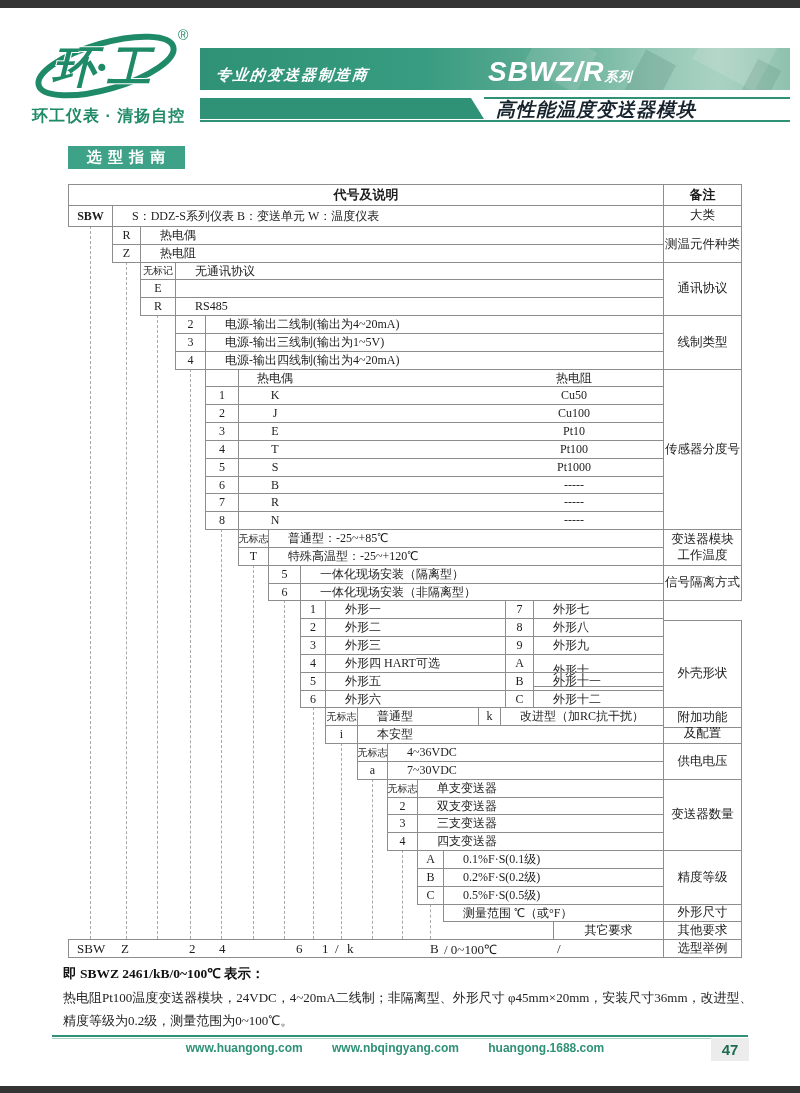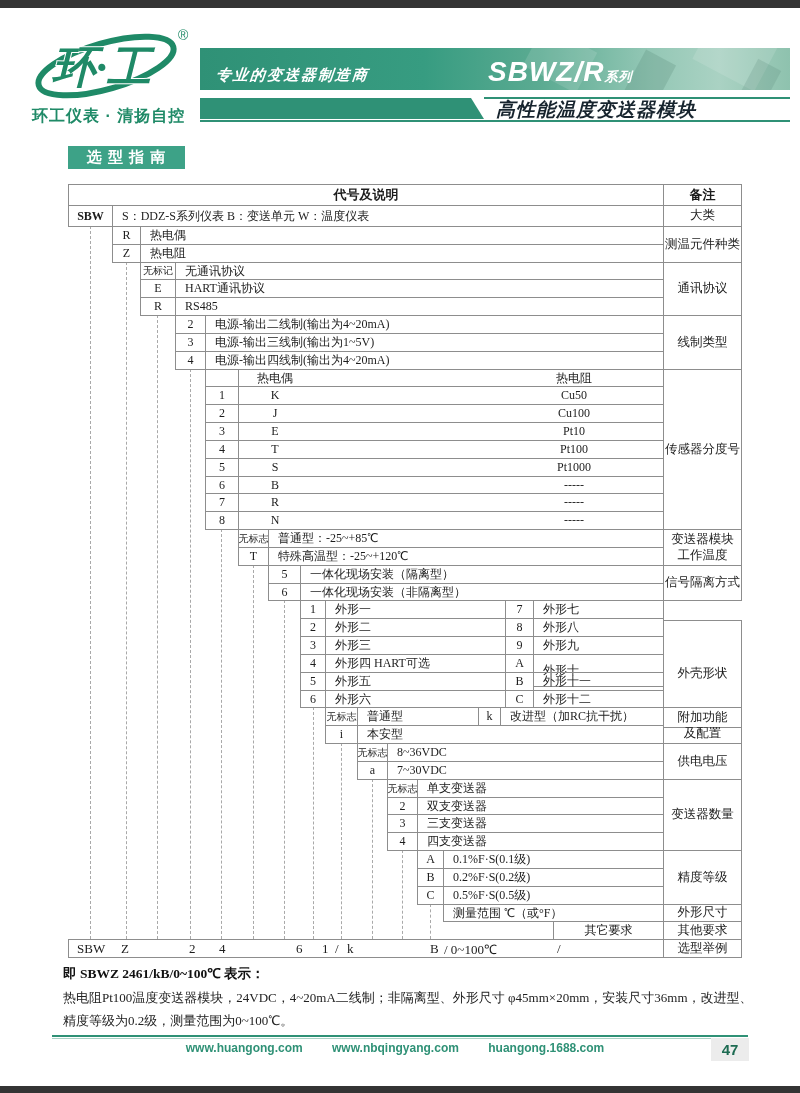--- a/index.html
+++ b/index.html
@@ -34,21 +34,21 @@
 
   .badge{position:absolute;left:68px;top:146px;width:117px;height:23px;background:#3da287;color:#fff;
          font-family:"Liberation Sans",sans-serif;font-weight:bold;font-size:15px;letter-spacing:1px;
          display:flex;align-items:center;justify-content:center;white-space:nowrap;}
 
   
   .code-table{position:absolute;left:68px;top:184px;width:675px;height:776px;}
   .tc{position:absolute;box-sizing:border-box;border:1px solid #8d8d8d;display:flex;align-items:center;
       font-size:12px;color:#1c1c1c;background:transparent;white-space:nowrap;overflow:visible;}
   .tc.c{justify-content:center;}
-  .tc.l{padding-left:9px;}
+  .tc.l{padding-left:19px;}
   .tc.hdr{font-family:"Liberation Sans",sans-serif;font-weight:bold;font-size:13px;justify-content:center;padding-left:0;}
   .tc.small-t{font-size:10px;letter-spacing:0;}
   .tc.rmk{justify-content:center;text-align:center;white-space:pre-line;line-height:1.25;font-size:12.5px;padding-left:0;}
   .dual-span{position:absolute;text-align:center;top:0;bottom:0;display:flex;align-items:center;justify-content:center;}
   .d1{left:4px;width:64px;}
   .d2{left:268px;width:134px;}
   .tok{position:absolute;top:0;bottom:0;display:flex;align-items:center;font-size:13px;}
   .dash{position:absolute;width:0;border-left:1px dashed #a9a9a9;}
 
   
@@ -114,21 +114,20 @@
       <div class="tc rmk" style="left: 595px; top: 21px; width: 79px; height: 22px;">大类</div>
       <div class="tc c" style="left: 44px; top: 42px; width: 29px; height: 19px;">R</div>
       <div class="tc l" style="left: 72px; top: 42px; width: 524px; height: 19px;">热电偶</div>
       <div class="tc rmk" style="left: 595px; top: 42px; width: 79px; height: 37px;">测温元件种类</div>
       <div class="tc c" style="left: 44px; top: 60px; width: 29px; height: 19px;">Z</div>
       <div class="tc l" style="left: 72px; top: 60px; width: 524px; height: 19px;">热电阻</div>
       <div class="tc c small-t" style="left: 72px; top: 78px; width: 36px; height: 18px;">无标记</div>
       <div class="tc l" style="left: 107px; top: 78px; width: 489px; height: 18px;">无通讯协议</div>
       <div class="tc rmk" style="left: 595px; top: 78px; width: 79px; height: 54px;">通讯协议</div>
       <div class="tc c" style="left: 72px; top: 95px; width: 36px; height: 19px;">E</div>
-      <div class="tc l" style="left: 107px; top: 95px; width: 489px; height: 19px;">HART通讯协议</div>
       <div class="tc c" style="left: 72px; top: 113px; width: 36px; height: 19px;">R</div>
       <div class="tc l" style="left: 107px; top: 113px; width: 489px; height: 19px;">RS485</div>
       <div class="tc c" style="left: 107px; top: 131px; width: 31px; height: 19px;">2</div>
       <div class="tc l" style="left: 137px; top: 131px; width: 459px; height: 19px;">电源-输出二线制(输出为4~20mA)</div>
       <div class="tc rmk" style="left: 595px; top: 131px; width: 79px; height: 55px;">线制类型</div>
       <div class="tc c" style="left: 107px; top: 149px; width: 31px; height: 19px;">3</div>
       <div class="tc l" style="left: 137px; top: 149px; width: 459px; height: 19px;">电源-输出三线制(输出为1~5V)</div>
       <div class="tc c" style="left: 107px; top: 167px; width: 31px; height: 19px;">4</div>
       <div class="tc l" style="left: 137px; top: 167px; width: 459px; height: 19px;">电源-输出四线制(输出为4~20mA)</div>
       <div class="tc c" style="left: 137px; top: 185px; width: 34px; height: 18px;"></div>
@@ -215,21 +214,21 @@
       <div class="tc l" style="left: 465px; top: 506px; width: 131px; height: 18px;">外形十二</div>
       <div class="tc c small-t" style="left: 257px; top: 523px; width: 33px; height: 19px;">无标志</div>
       <div class="tc l" style="left: 289px; top: 523px; width: 122px; height: 19px;">普通型</div>
       <div class="tc c" style="left: 410px; top: 523px; width: 23px; height: 19px;">k</div>
       <div class="tc l" style="left: 432px; top: 523px; width: 164px; height: 19px;">改进型（加RC抗干扰）</div>
       <div class="tc rmk" style="left: 595px; top: 523px; width: 79px; height: 37px;">附加功能
 及配置</div>
       <div class="tc c" style="left: 257px; top: 541px; width: 33px; height: 19px;">i</div>
       <div class="tc l" style="left: 289px; top: 541px; width: 307px; height: 19px;">本安型</div>
       <div class="tc c small-t" style="left: 289px; top: 559px; width: 31px; height: 19px;">无标志</div>
-      <div class="tc l" style="left: 319px; top: 559px; width: 277px; height: 19px;">8~36VDC</div>
+      <div class="tc l" style="left: 319px; top: 559px; width: 277px; height: 19px;">4~36VDC</div>
       <div class="tc rmk" style="left: 595px; top: 559px; width: 79px; height: 37px;">供电电压</div>
       <div class="tc c" style="left: 289px; top: 577px; width: 31px; height: 19px;">a</div>
       <div class="tc l" style="left: 319px; top: 577px; width: 277px; height: 19px;">7~30VDC</div>
       <div class="tc c small-t" style="left: 319px; top: 595px; width: 31px; height: 19px;">无标志</div>
       <div class="tc l" style="left: 349px; top: 595px; width: 247px; height: 19px;">单支变送器</div>
       <div class="tc rmk" style="left: 595px; top: 595px; width: 79px; height: 72px;">变送器数量</div>
       <div class="tc c" style="left: 319px; top: 613px; width: 31px; height: 18px;">2</div>
       <div class="tc l" style="left: 349px; top: 613px; width: 247px; height: 18px;">双支变送器</div>
       <div class="tc c" style="left: 319px; top: 630px; width: 31px; height: 19px;">3</div>
       <div class="tc l" style="left: 349px; top: 630px; width: 247px; height: 19px;">三支变送器</div>

